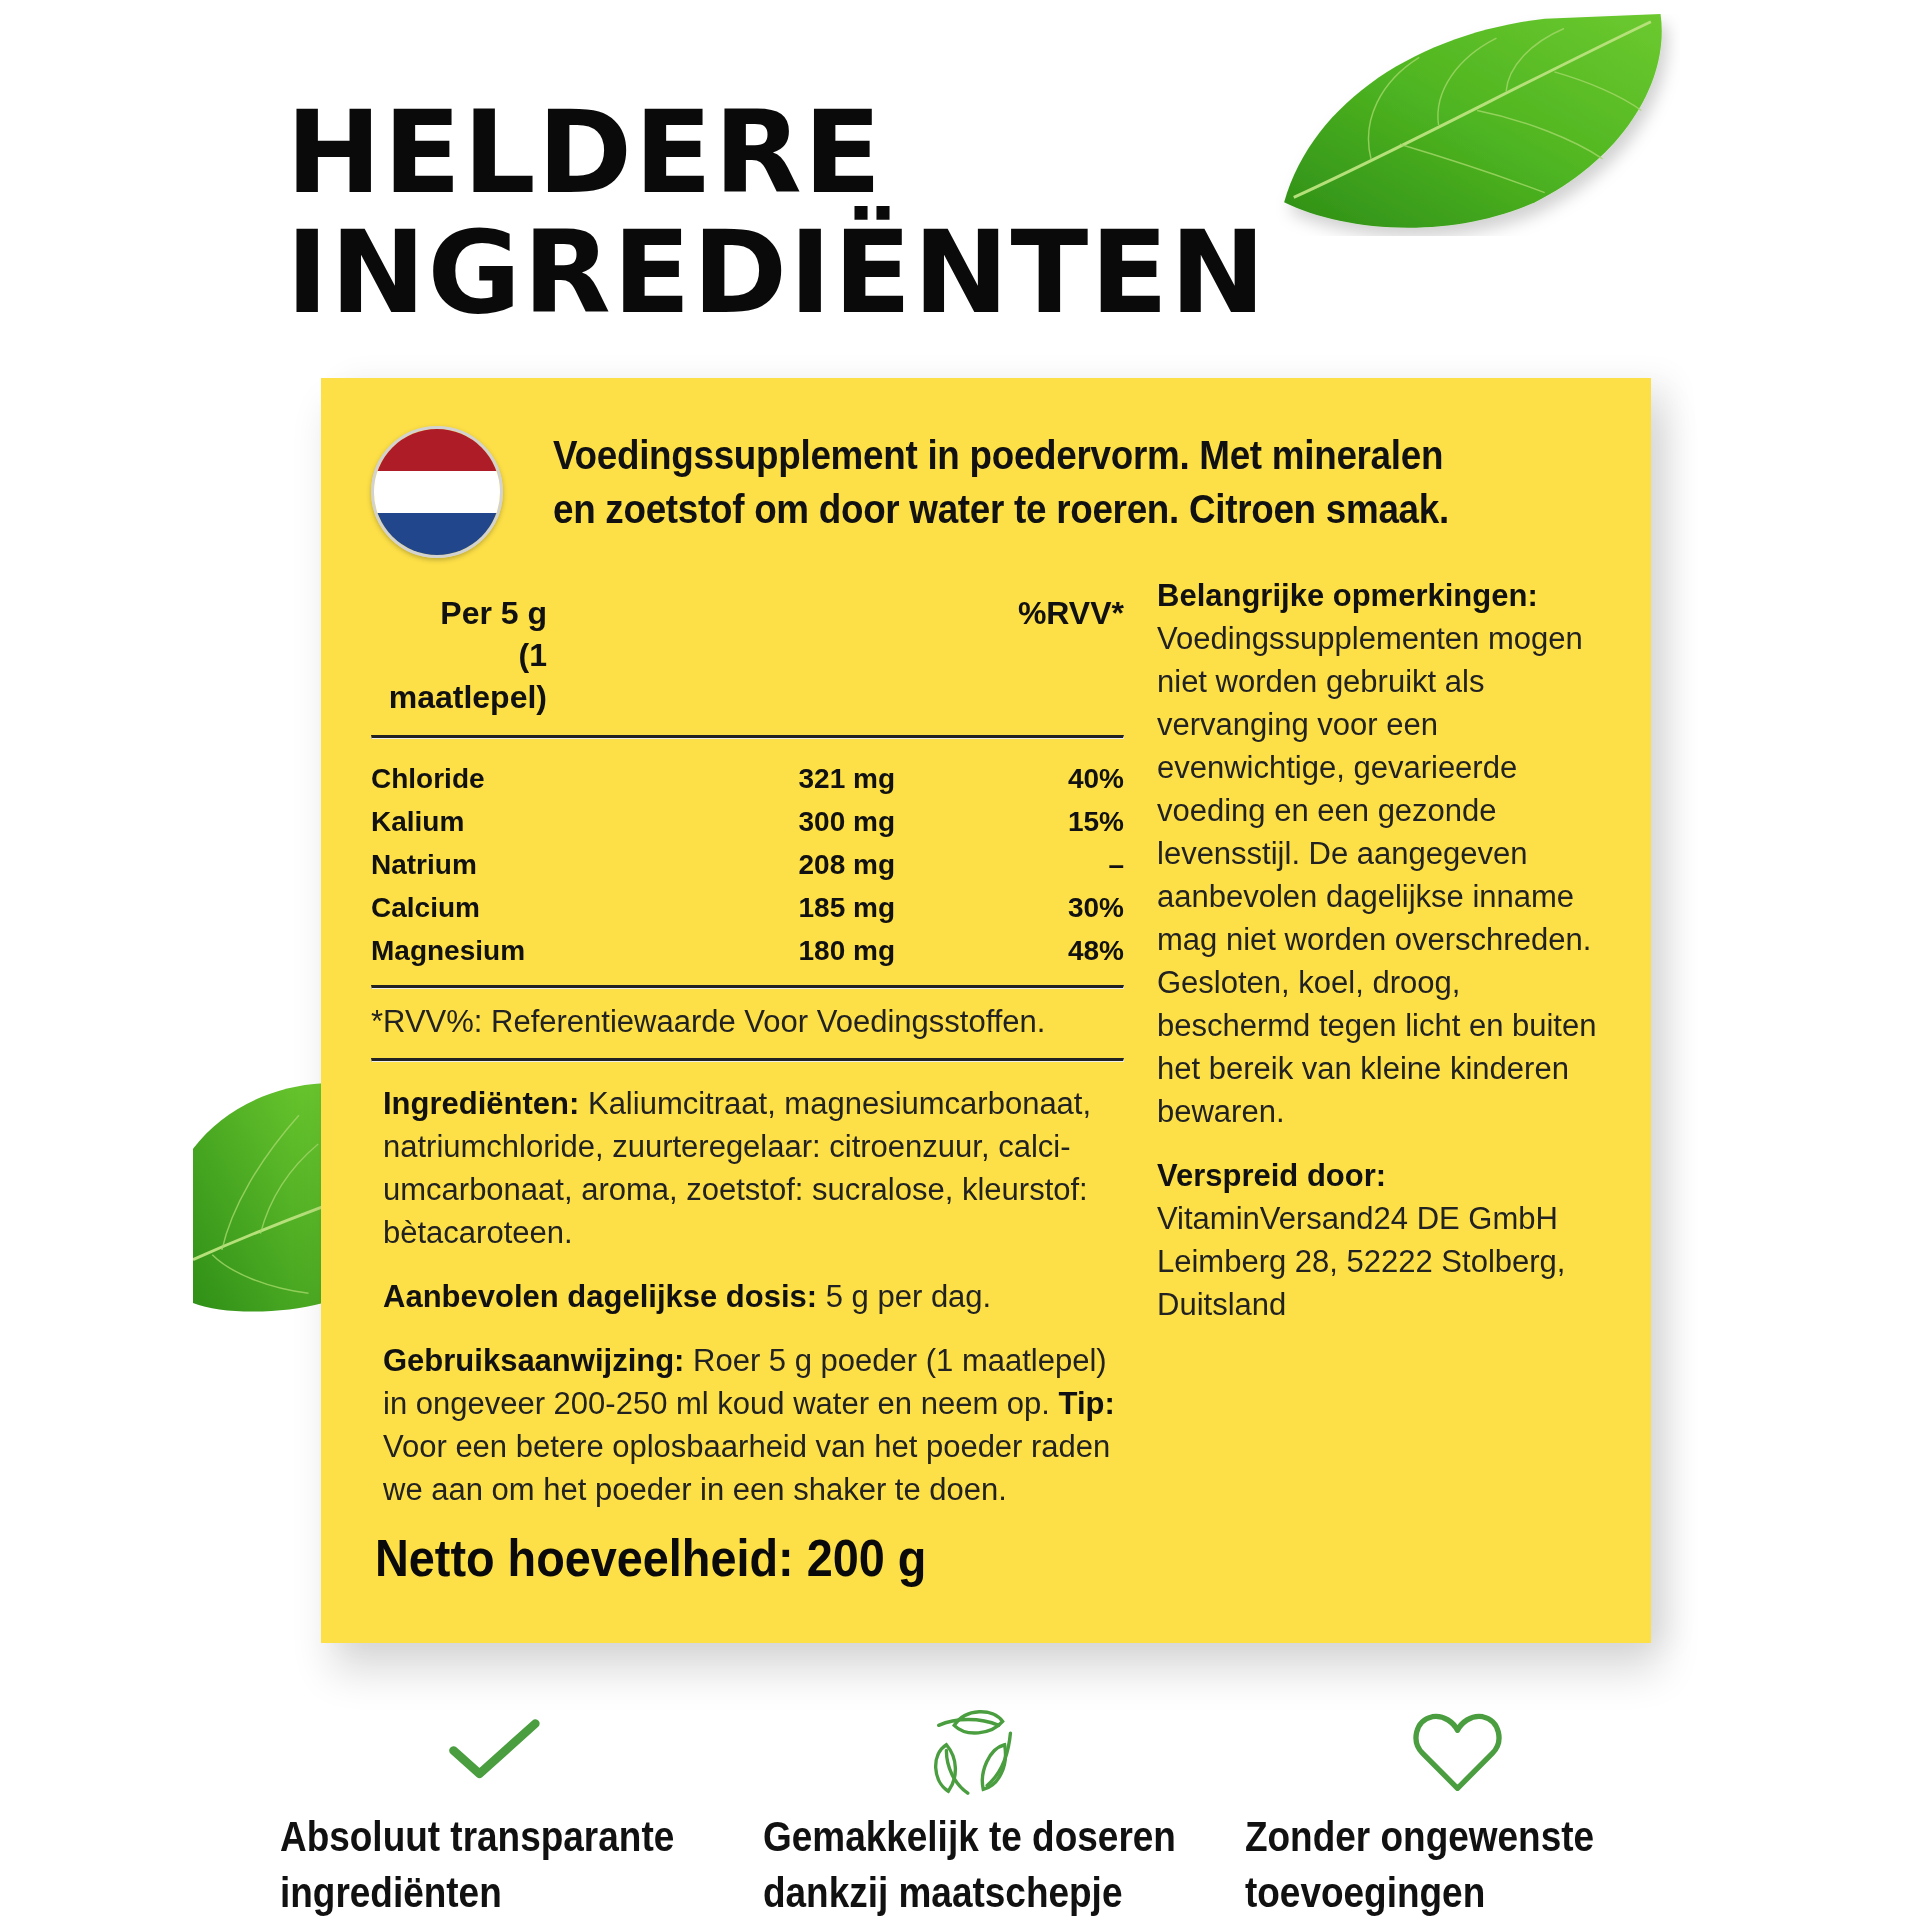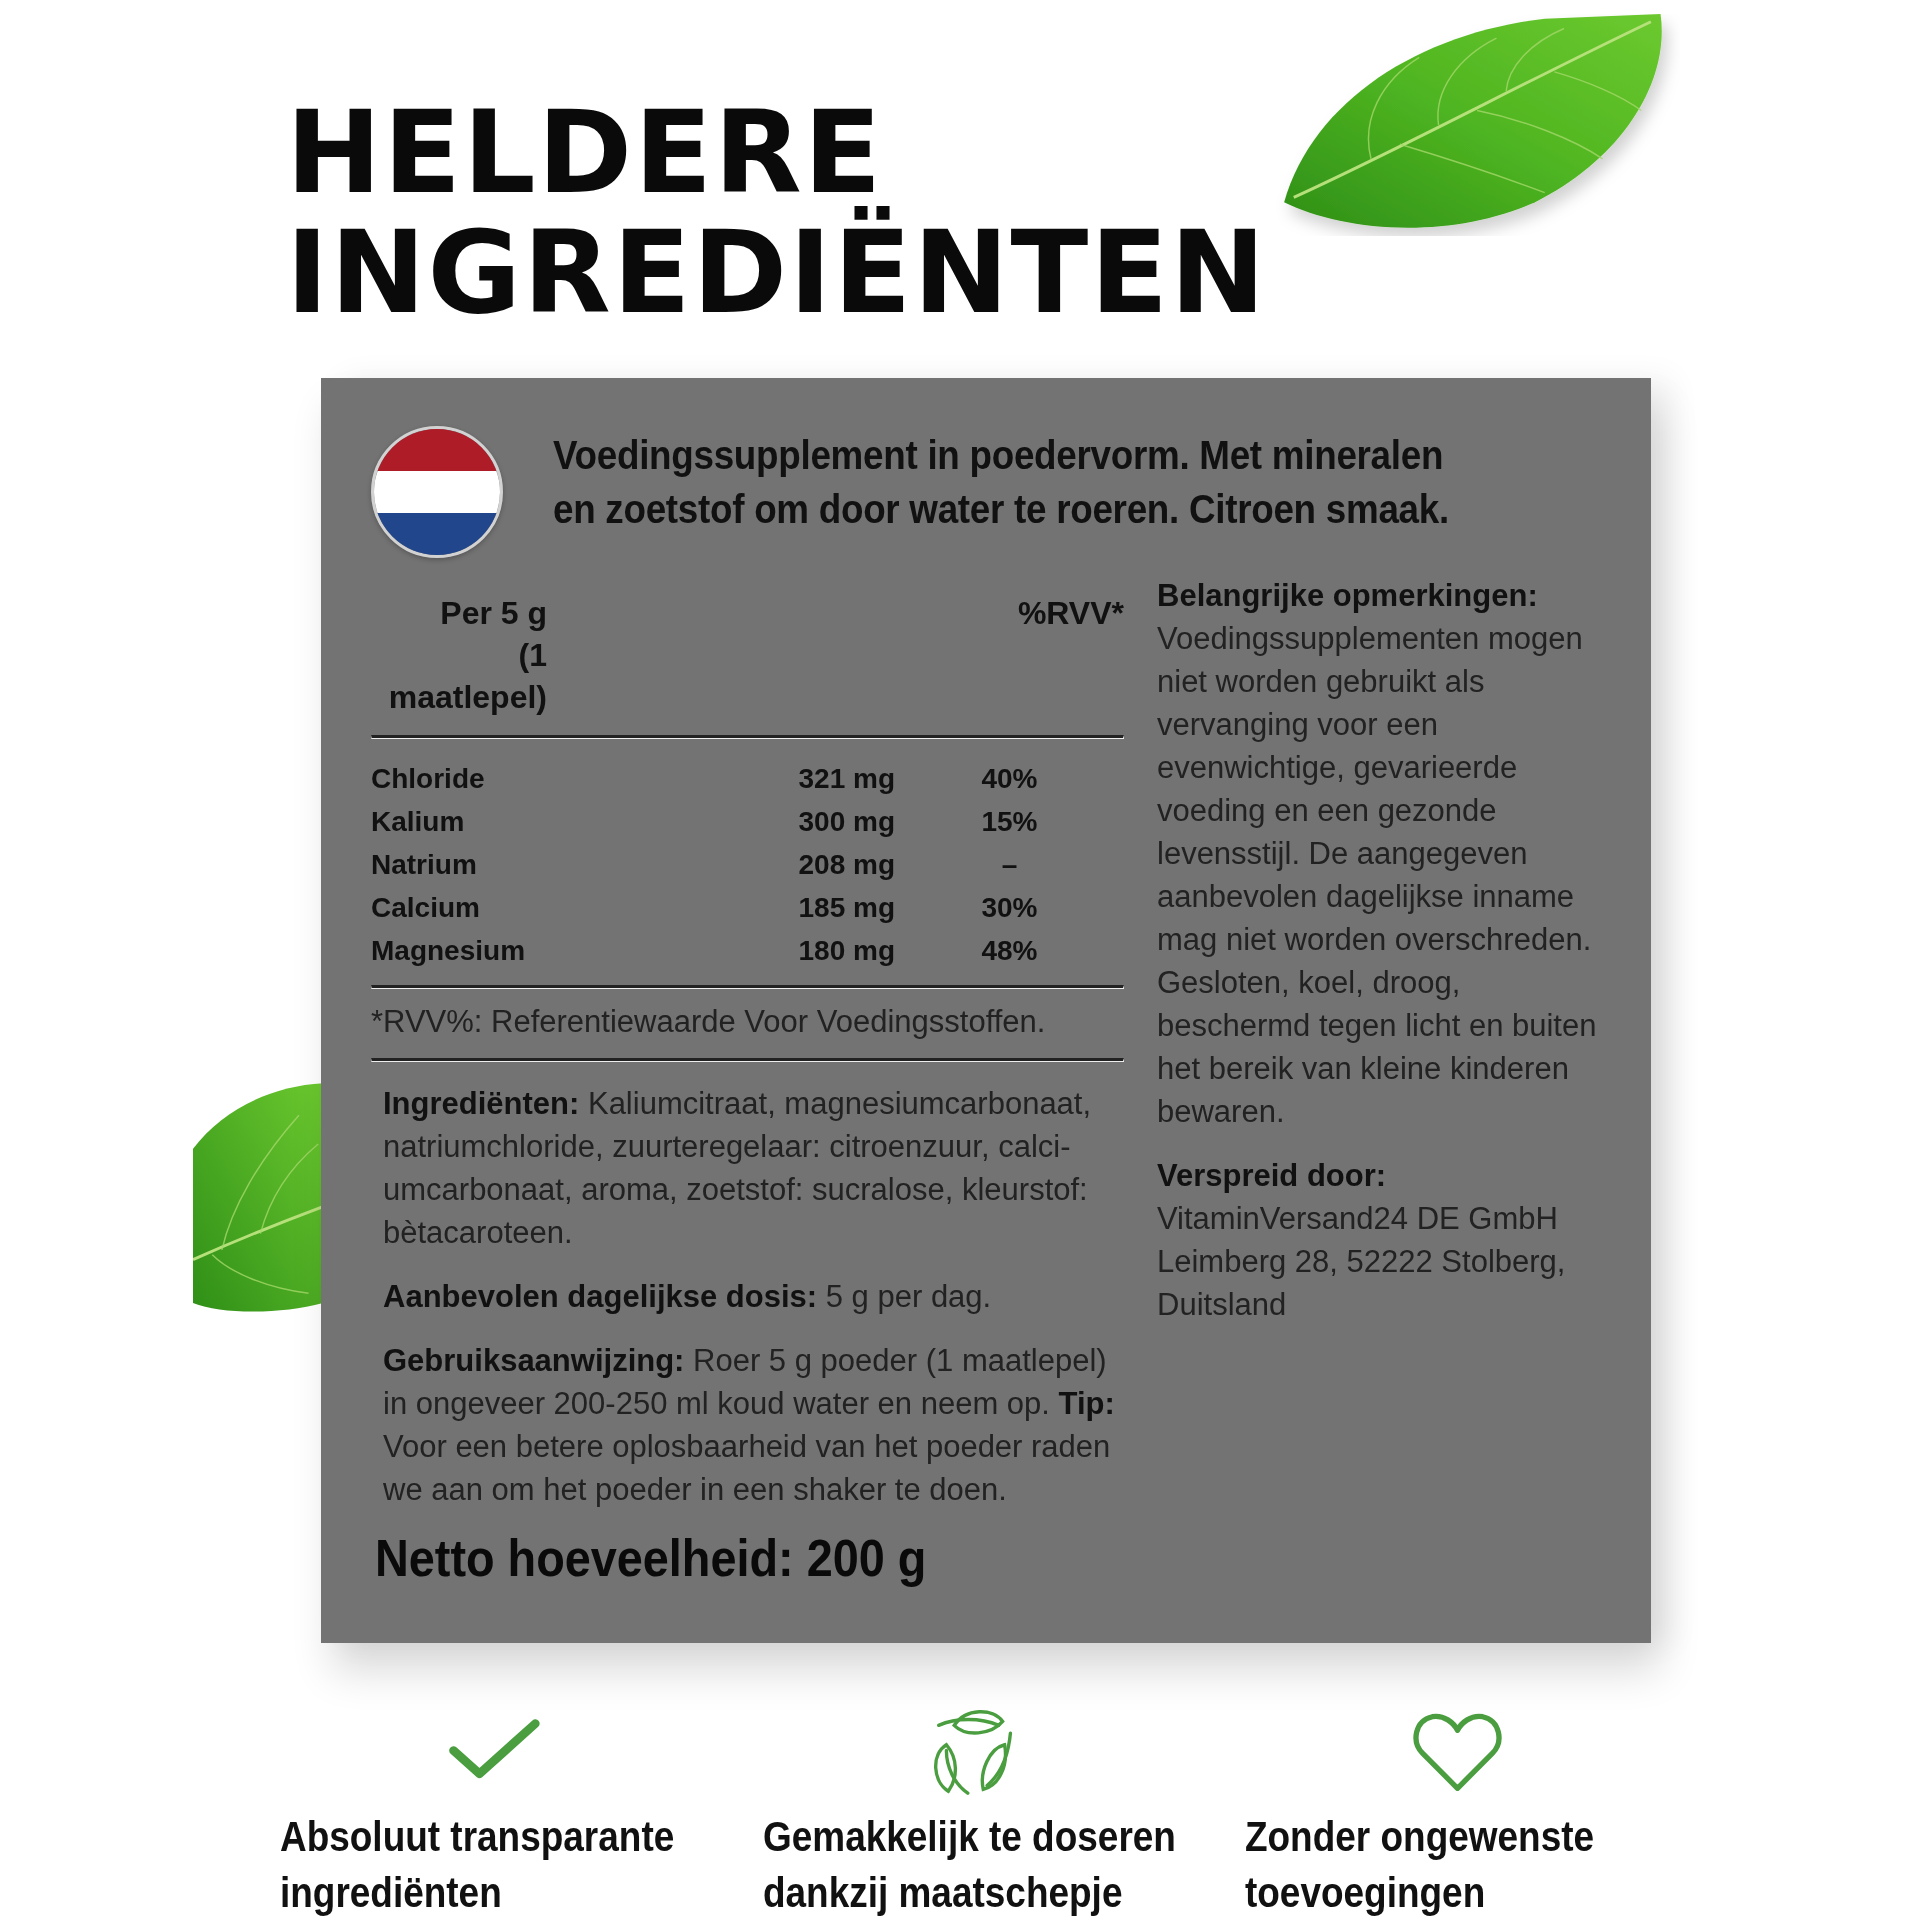--- a/index.html
+++ b/index.html
@@ -16,21 +16,21 @@
     color: #0a0a0a; margin: 0;
   }
   .headline span { display: block; }
 
   .leaf { position: absolute; }
   .leaf-top { left: 1255px; top: 13.5px; width: 425px; height: 222px; }
   .leaf-left { left: 193px; top: 1062px; width: 130px; height: 270px; overflow: hidden; }
 
   .card {
     position: absolute; left: 321px; top: 378px; width: 1330px; height: 1265px;
-    background: #737373;
+    background: #fde047;
     box-shadow: 9.7px 29px 39px rgba(0,0,0,0.14), 21px 0 29px rgba(0,0,0,0.06);
   }
   .flag {
     position: absolute; left: 50px; top: 48px; width: 126px; height: 126px;
     border-radius: 50%; overflow: hidden;
     border: 3.9px solid #d2d2d2;
     box-shadow: 0 1.9px 5.8px rgba(0,0,0,0.25);
   }
   .flag div { height: 33.34%; }
   .intro {
@@ -44,21 +44,21 @@
   .nt-head { display: flex; font-weight: bold; font-size: 32px; line-height: 42px; }
   .nt-head .c1 { width: 348px; }
   .nt-head .c2 { width: 176px; text-align: right; }
   .nt-head .c3 { flex: 1; text-align: right; }
   .rule { border-top: 3.9px solid #222; margin: 0; }
   .rule.r1 { margin-top: 17.4px; }
   .nt-rows { padding: 17.4px 0 13.5px 0; }
   .nt-row { display: flex; font-weight: bold; font-size: 28px; line-height: 43px; }
   .nt-row .c1 { width: 348px; }
   .nt-row .c2 { width: 176px; text-align: right; }
-  .nt-row .c3 { flex: 1; text-align: center; }
+  .nt-row .c3 { flex: 1; text-align: right; }
   .footnote { font-size: 31px; line-height: 42px; padding: 11.6px 0 15.4px 0; color: #222; }
   .para { font-size: 31px; line-height: 43px; color: #222; margin: 0 0 21px 12px; }
   .para.first { margin-top: 19.3px; }
   .para b { color: #111; }
 
   .right-col {
     position: absolute; left: 836px; top: 196px; width: 463px;
     font-size: 31px; line-height: 43px; color: #222;
   }
   .right-col .block { margin-bottom: 21px; }

